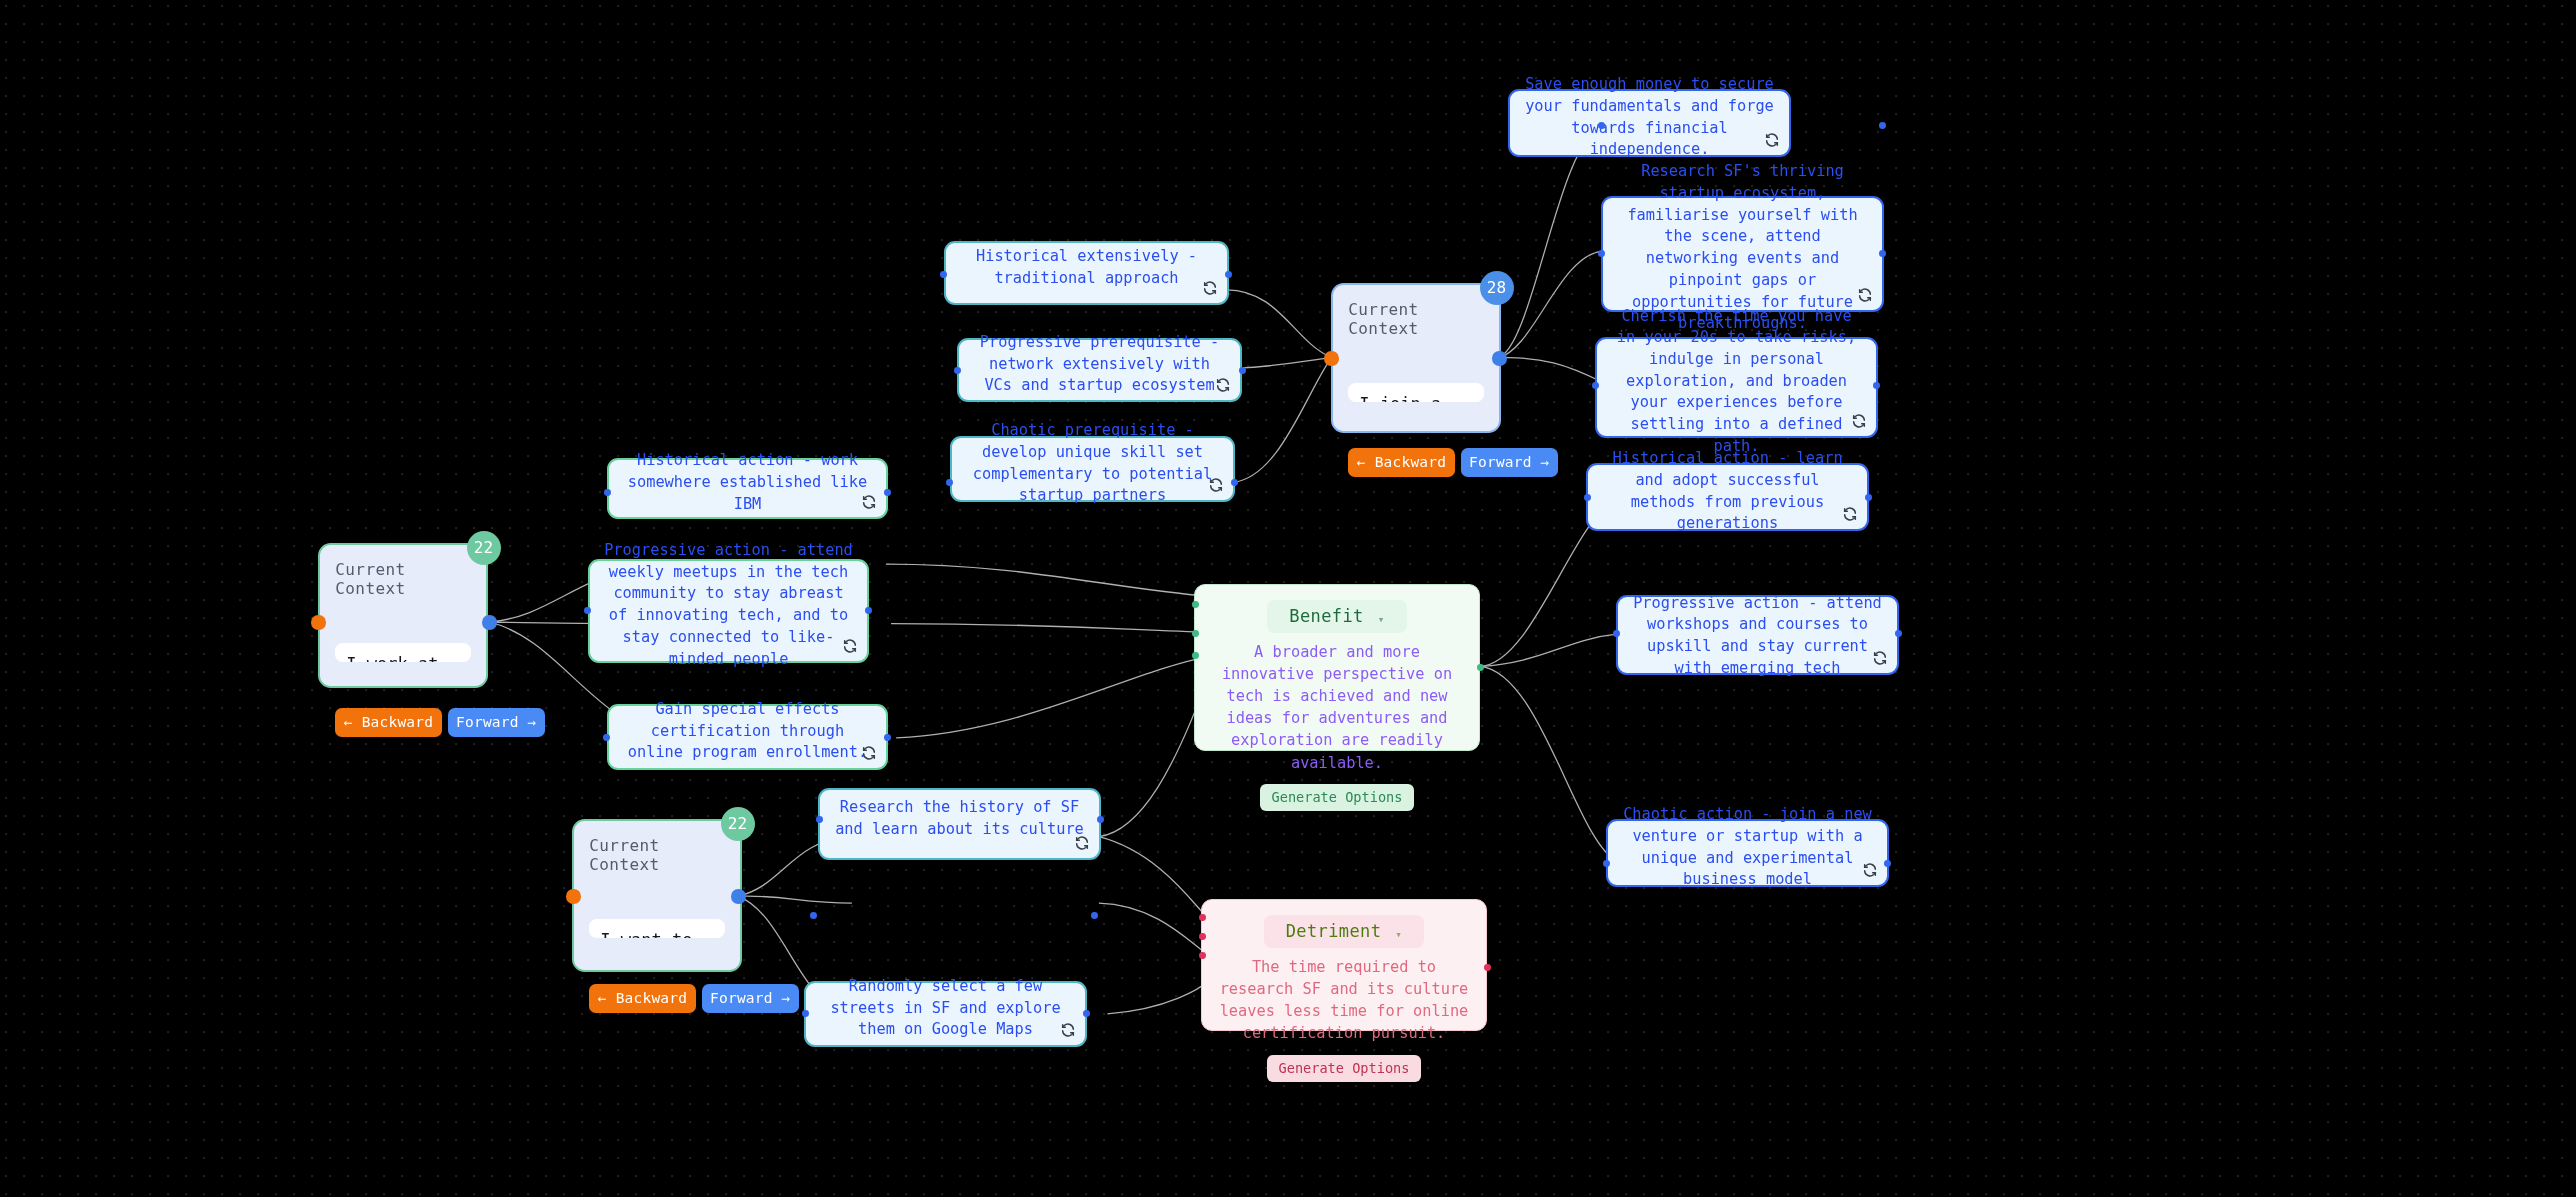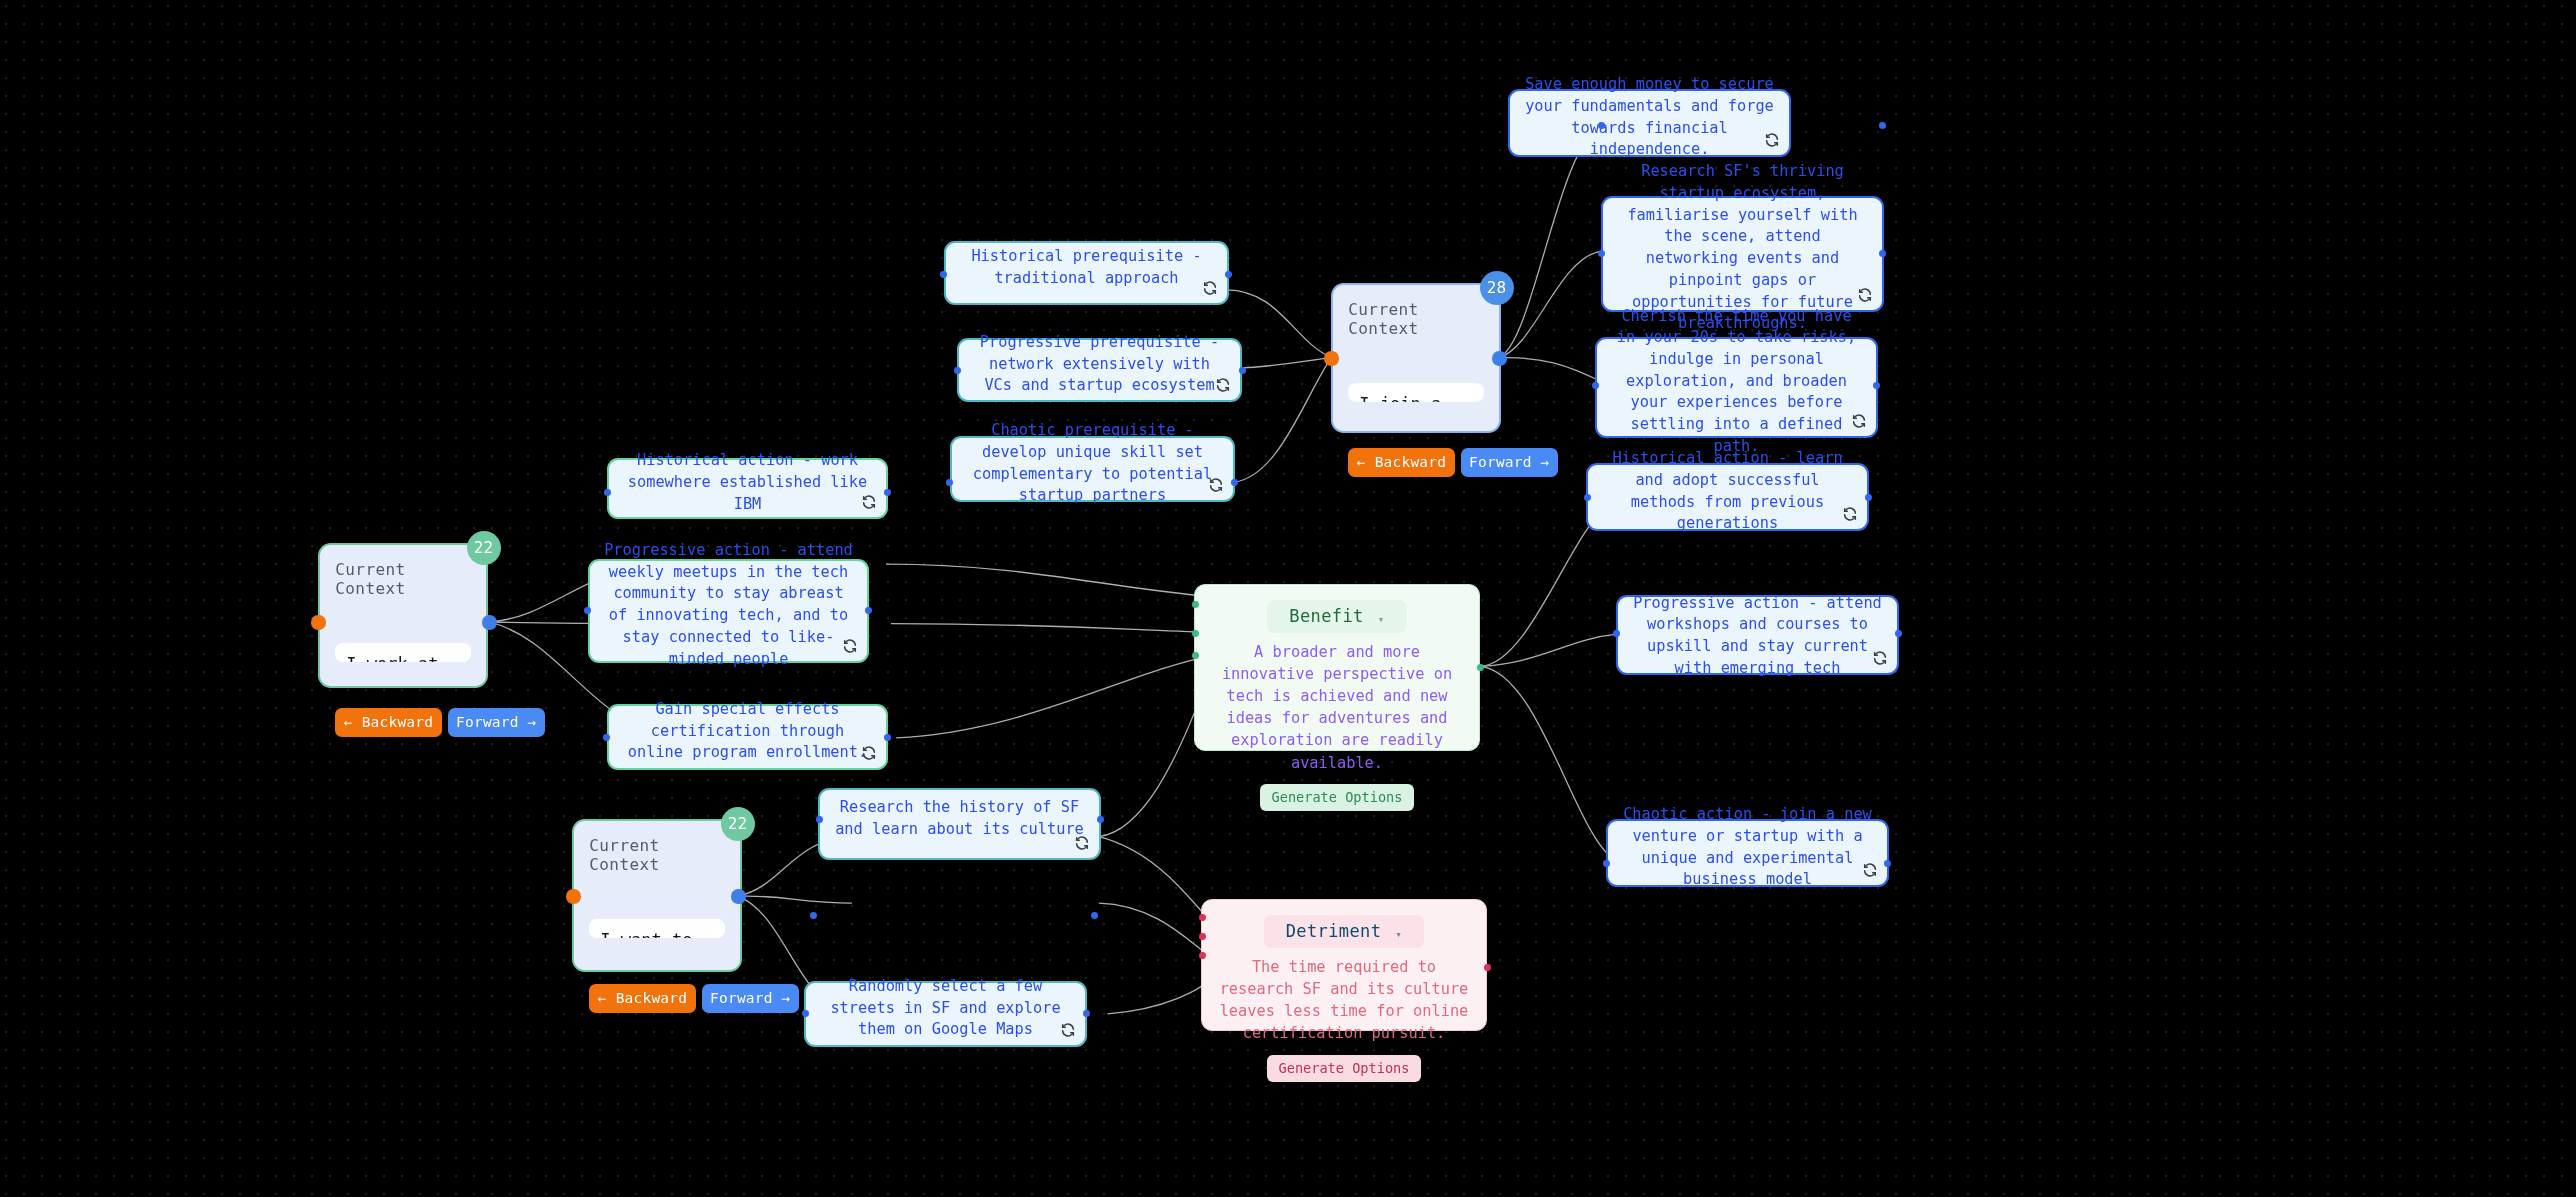--- a/index.html
+++ b/index.html
@@ -118,21 +118,21 @@
   .outcome.detriment{ background:#fdf0f2; border:1.7px solid #f4c9d2; }
   .outcome-head{
     border-radius:7.7px;
     padding:6px 22px 6.8px 22px;
     font-size:17px;
     letter-spacing:0.4px;
     display:flex; align-items:flex-end; gap:14px;
     margin-bottom:7.7px;
   }
   .benefit .outcome-head{ background:#e4f6e9; color:#1d6b3c; }
-  .detriment .outcome-head{ background:#fbe2e8; color:#0c4a6e; }
+  .detriment .outcome-head{ background:#fbe2e8; color:#4d7c0f; }
   .outcome-body{ font-size:15.3px; line-height:1.45; }
   .benefit .outcome-body{ color:#8b5cf6; }
   .detriment .outcome-body{ color:#e0697f; }
   .outcome-btn{
     margin-top:10.2px;
     border:none; border-radius:6px;
     font-family:inherit; font-size:13.6px;
     padding:5.1px 12px 6px 12px;
     cursor:pointer;
   }
@@ -219,21 +219,21 @@
 to SF.</div>
     <div class="ctx-btns">
       <button class="btn btn-back">← Backward</button>
       <button class="btn btn-fwd">Forward →</button>
     </div>
   </div>
   <div class="h h-lg-orange" style="left:566px; top:889px;"></div>
   <div class="h h-lg-blue" style="left:731px; top:889px;"></div>
 
   <div class="card teal" style="left:944px; top:241px; width:285px; height:64px;">
-    <span>Historical prerequisite - traditional approach</span>
+    <span>Historical extensively - traditional approach</span>
     <svg class="refresh" viewBox="0 0 24 24" fill="none" stroke="#1b1f2b" stroke-width="2.2" stroke-linecap="round">
         <path d="M20 11a8 8 0 0 0-13.6-5.6L4 8"></path>
         <path d="M4 13a8 8 0 0 0 13.6 5.6L20 16"></path>
         <path d="M4 4v4h4"></path>
         <path d="M20 20v-4h-4"></path>
       </svg>
   </div>
   <div class="h h-sm" style="left:940px; top:271px;"></div>
   <div class="h h-sm" style="left:1225px; top:271px;"></div>
 

